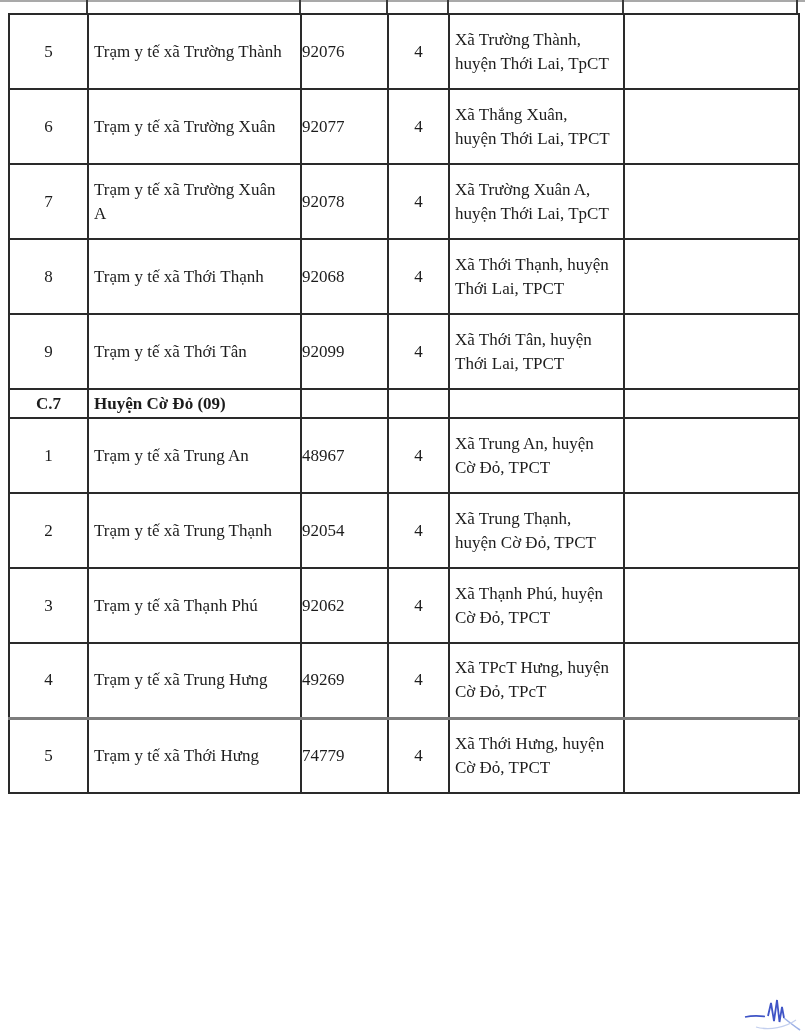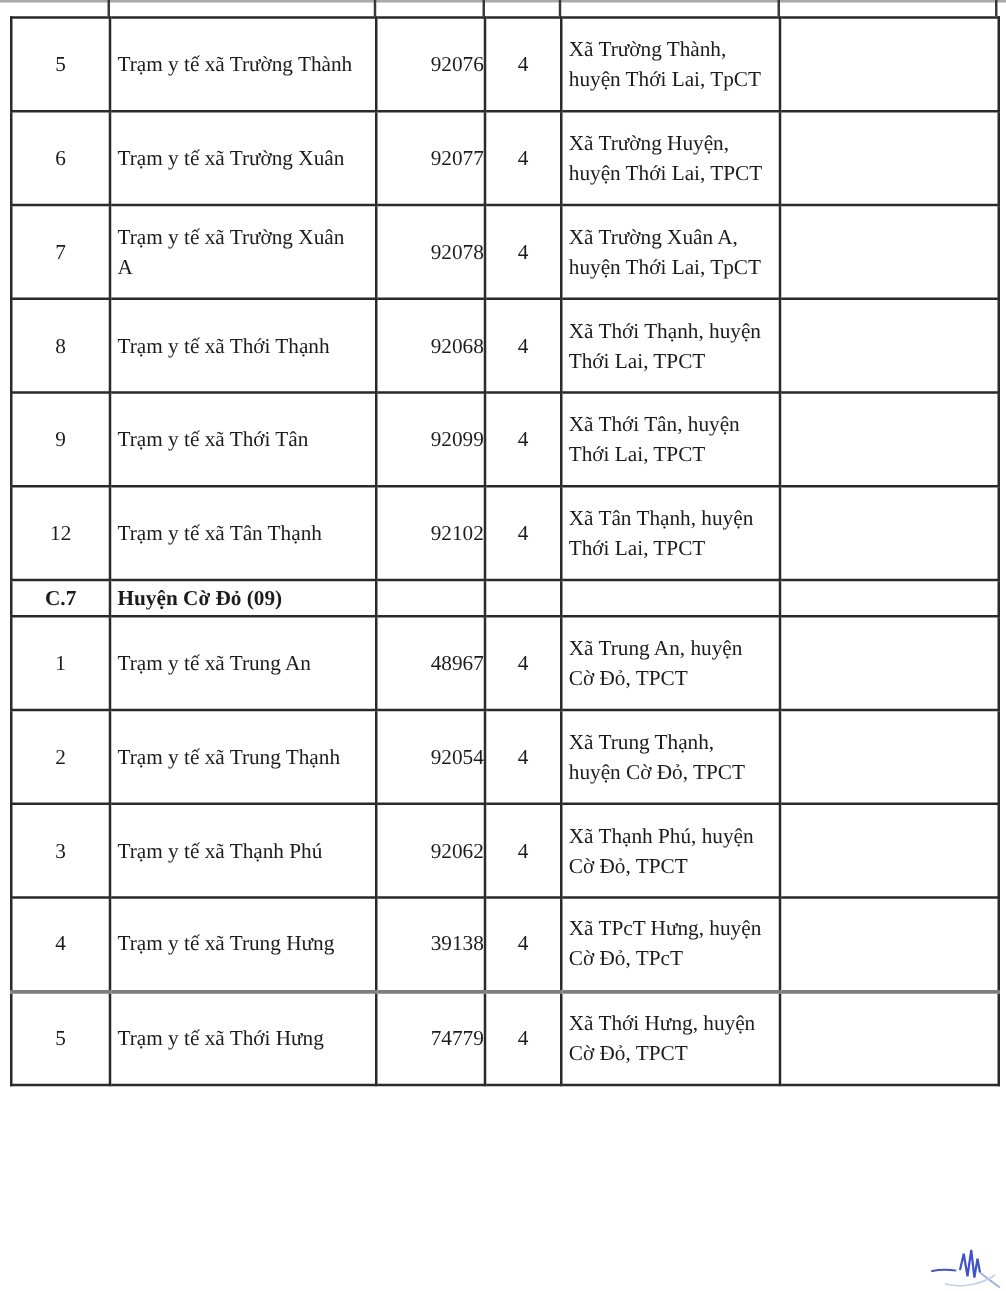--- a/index.html
+++ b/index.html
@@ -35,21 +35,21 @@
   table.doc td {
     border: 2px solid #2a2a2a;
     vertical-align: middle;
     line-height: 24px;
     overflow: hidden;
   }
   tr.item { height: 75px; }
   tr.section { height: 29px; }
   tr.page-break td { border-top: 3px solid #7d7d7d; }
   td.c-no   { text-align: center; }
-  td.c-code { text-align: right; }
+  td.c-code { text-align: left; }
   td.c-lvl  { text-align: center; }
   td.c-name { padding-left: 5px; }
   td.c-addr { padding-left: 5px; }
   .nm { width: 188px; }
   .ad { width: 156px; }
   tr.section td { font-weight: bold; }
   .sig {
     position: absolute; left: 744px; top: 996px;
     width: 60px; height: 37px;
   }
@@ -90,21 +90,21 @@
           <td class="c-note"></td>
         </tr>
         <tr class="item">
           <td class="c-no">6</td>
           <td class="c-name">
             <div class="nm">Trạm y tế xã Trường Xuân</div>
           </td>
           <td class="c-code">92077</td>
           <td class="c-lvl">4</td>
           <td class="c-addr">
-            <div class="ad">Xã Trường Huyện, huyện Thới Lai, TPCT</div>
+            <div class="ad">Xã Thắng Xuân, huyện Thới Lai, TPCT</div>
           </td>
           <td class="c-note"></td>
         </tr>
         <tr class="item">
           <td class="c-no">7</td>
           <td class="c-name">
             <div class="nm">Trạm y tế xã Trường Xuân A</div>
           </td>
           <td class="c-code">92078</td>
           <td class="c-lvl">4</td>
@@ -127,32 +127,20 @@
         </tr>
         <tr class="item">
           <td class="c-no">9</td>
           <td class="c-name">
             <div class="nm">Trạm y tế xã Thới Tân</div>
           </td>
           <td class="c-code">92099</td>
           <td class="c-lvl">4</td>
           <td class="c-addr">
             <div class="ad">Xã Thới Tân, huyện Thới Lai, TPCT</div>
-          </td>
-          <td class="c-note"></td>
-        </tr>
-        <tr class="item">
-          <td class="c-no">12</td>
-          <td class="c-name">
-            <div class="nm">Trạm y tế xã Tân Thạnh</div>
-          </td>
-          <td class="c-code">92102</td>
-          <td class="c-lvl">4</td>
-          <td class="c-addr">
-            <div class="ad">Xã Tân Thạnh, huyện Thới Lai, TPCT</div>
           </td>
           <td class="c-note"></td>
         </tr>
         <tr class="section">
           <td class="c-no">C.7</td>
           <td class="c-name">Huyện Cờ Đỏ (09)</td>
           <td class="c-code"></td>
           <td class="c-lvl"></td>
           <td class="c-addr"></td>
           <td class="c-note"></td>
@@ -191,21 +179,21 @@
           <td class="c-addr">
             <div class="ad">Xã Thạnh Phú, huyện Cờ Đỏ, TPCT</div>
           </td>
           <td class="c-note"></td>
         </tr>
         <tr class="item">
           <td class="c-no">4</td>
           <td class="c-name">
             <div class="nm">Trạm y tế xã Trung Hưng</div>
           </td>
-          <td class="c-code">39138</td>
+          <td class="c-code">49269</td>
           <td class="c-lvl">4</td>
           <td class="c-addr">
             <div class="ad">Xã TPcT Hưng, huyện Cờ Đỏ, TPcT</div>
           </td>
           <td class="c-note"></td>
         </tr>
         <tr class="item page-break">
           <td class="c-no">5</td>
           <td class="c-name">
             <div class="nm">Trạm y tế xã Thới Hưng</div>

